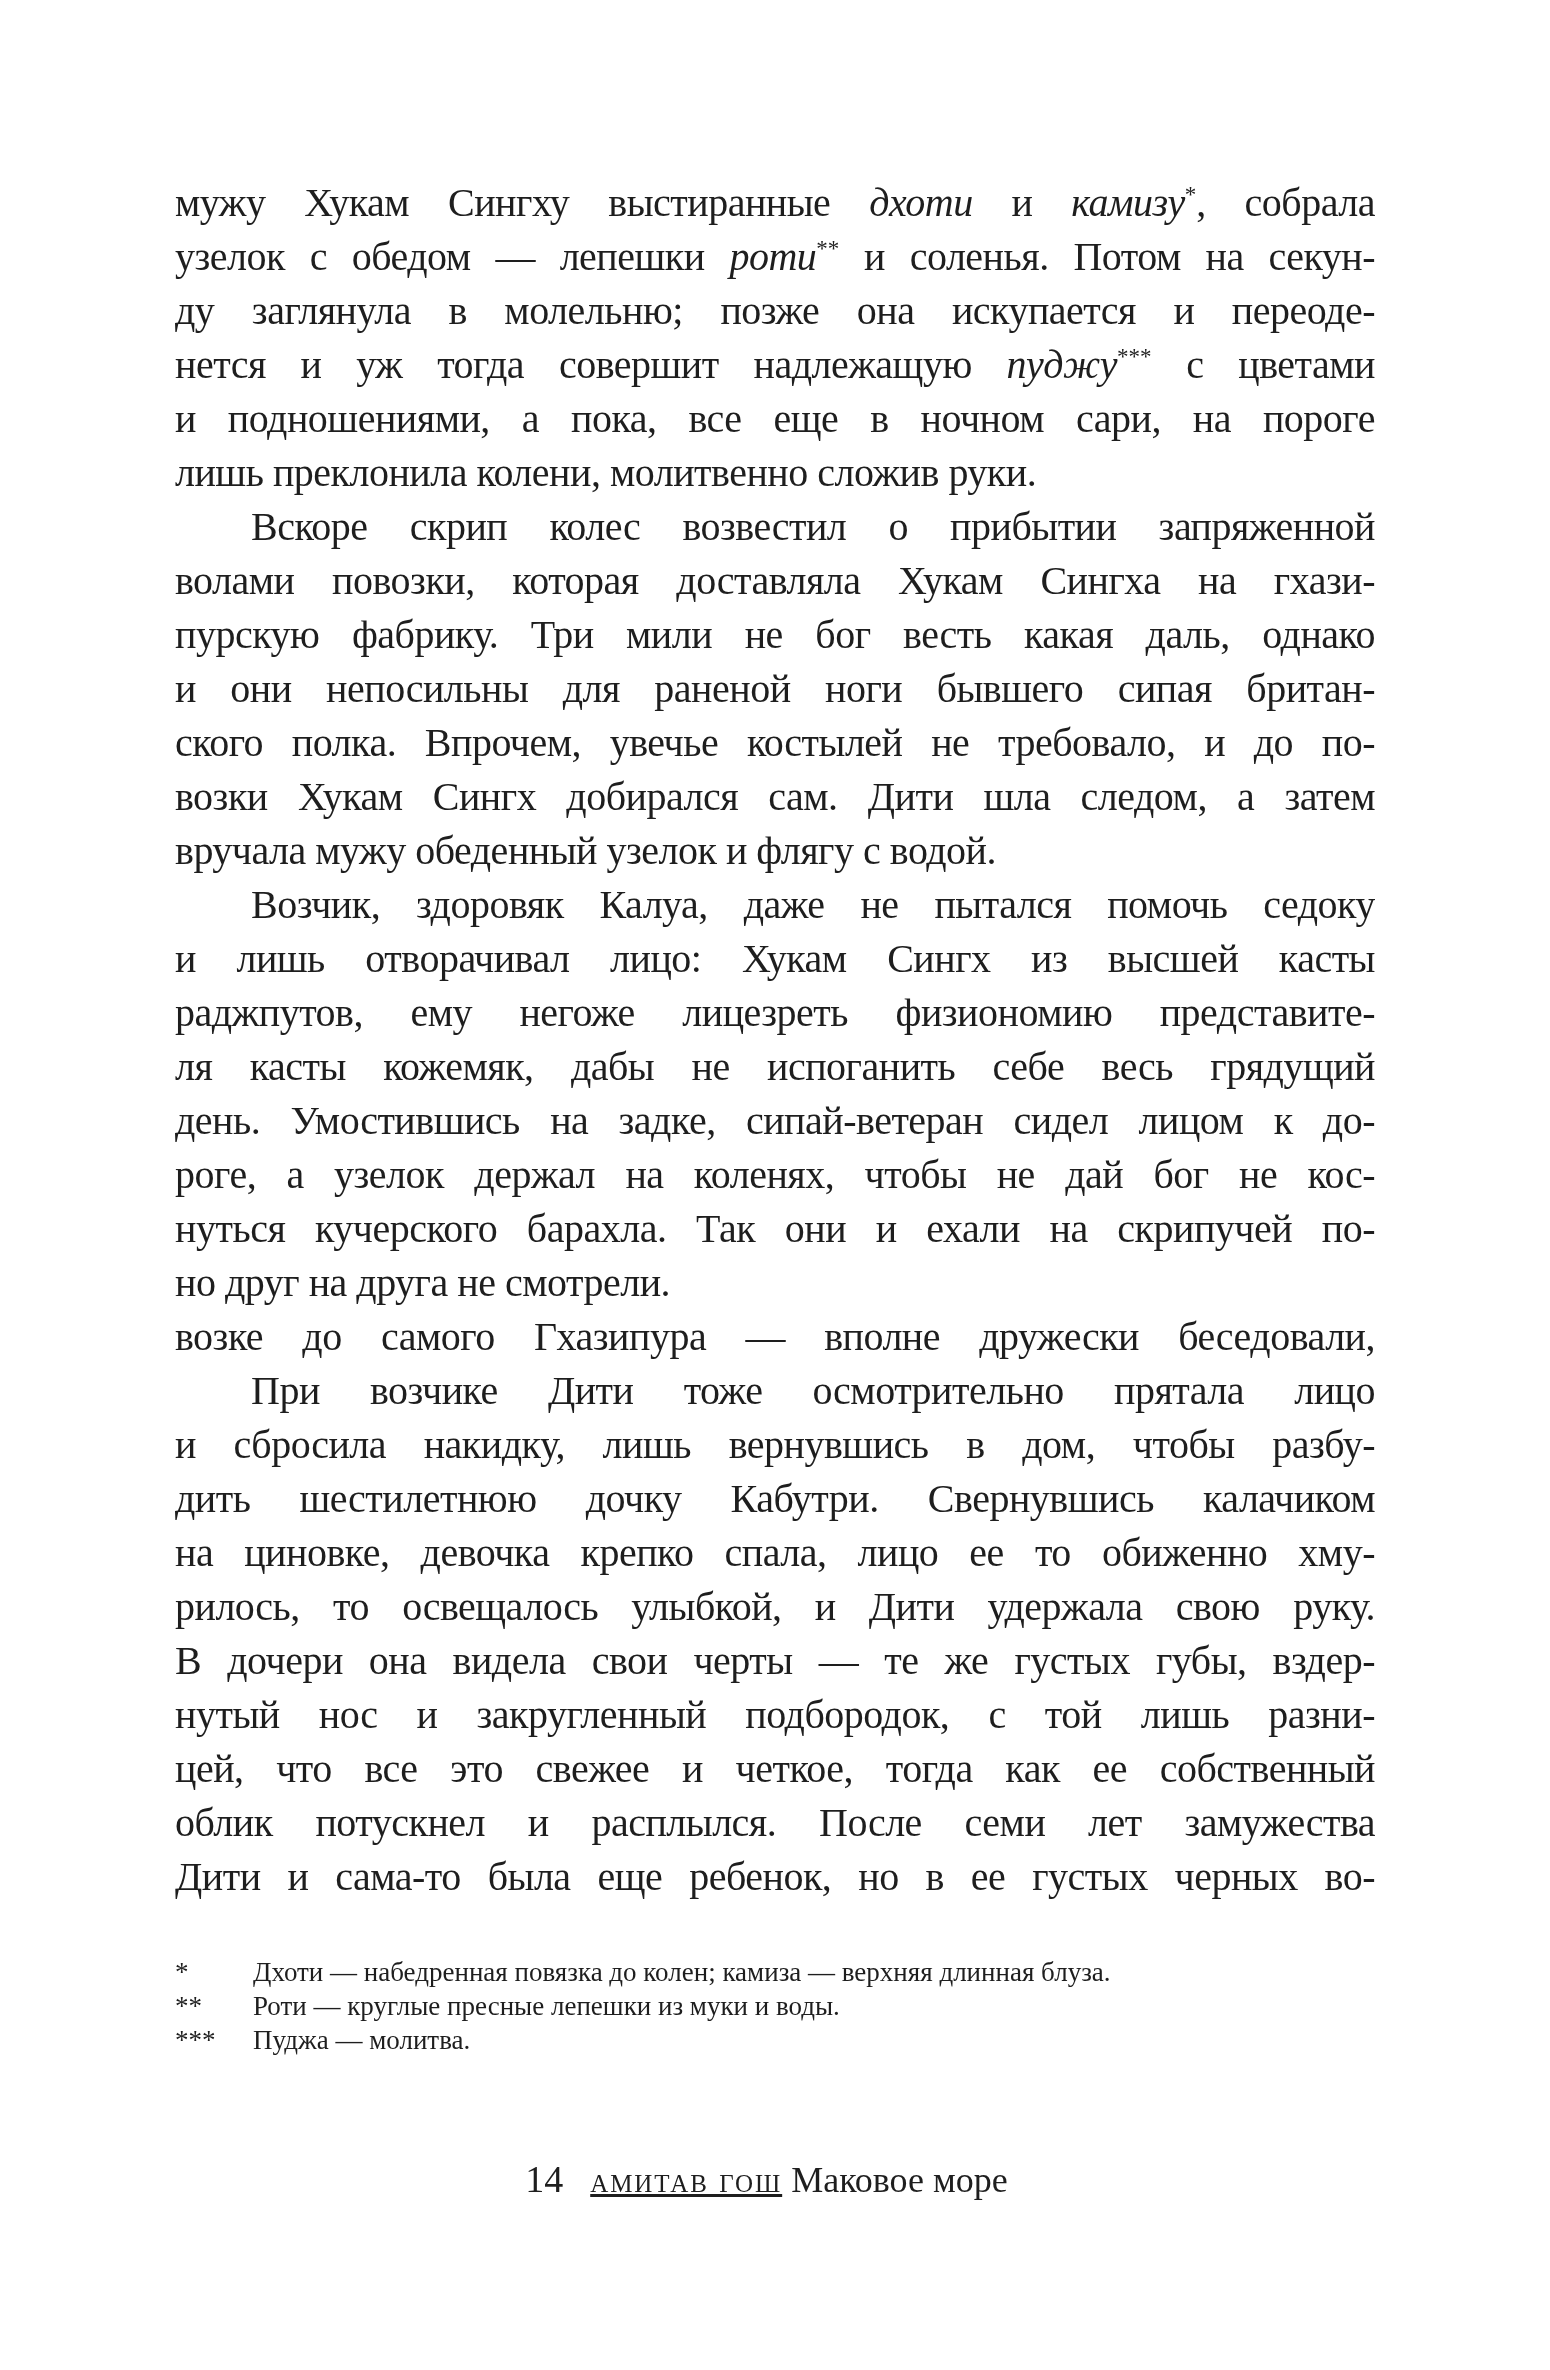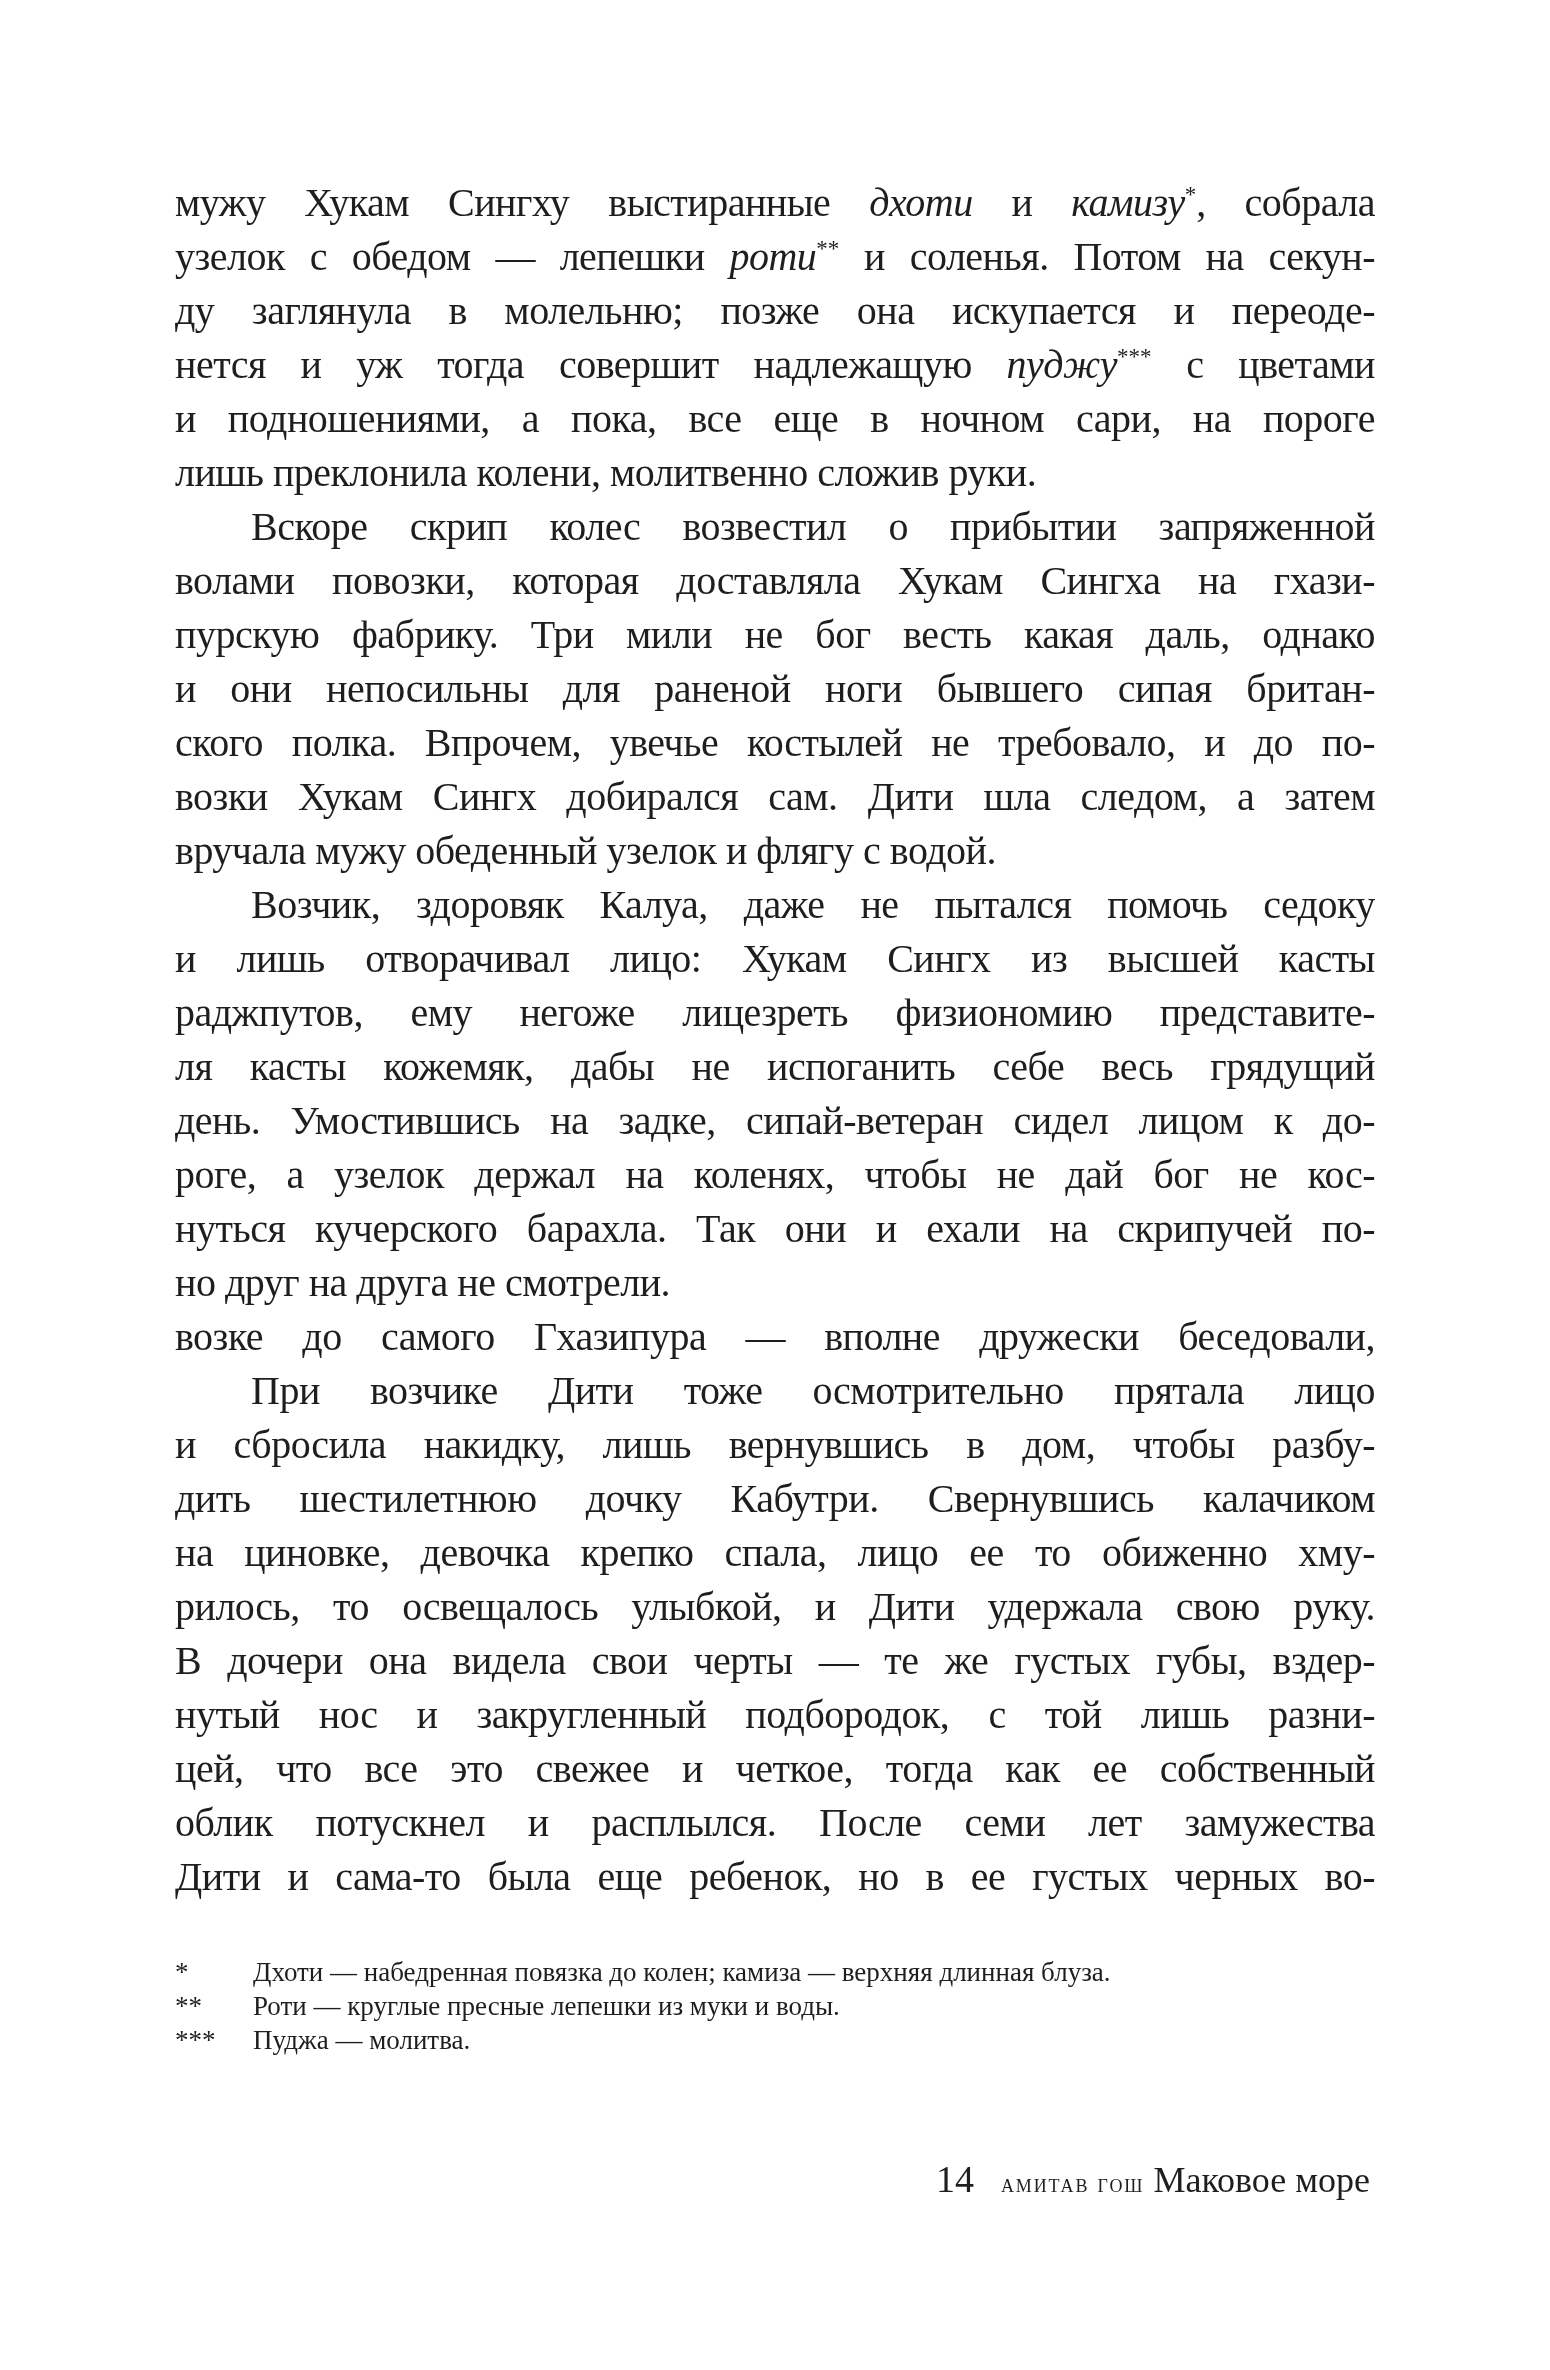--- a/index.html
+++ b/index.html
@@ -46,32 +46,33 @@
     font-size: 27px;
     line-height: 34px;
   }
   .fn-row { display: flex; align-items: baseline; }
   .fn-marker { flex: 0 0 78px; }
   .fn-text { flex: 1 1 auto; }
 
   
   .footer {
     position: absolute;
-    left: 175px; right: 180px; top: 2157px;
+    left: 175px; right: 192px; top: 2157px;
     display: flex;
-    justify-content: flex-end;
+    justify-content: center;
     align-items: baseline;
     gap: 27px;
   }
   .page-num { font-size: 38px; }
   .running { font-size: 36px; white-space: nowrap; }
   .running .author {
     font-variant: small-caps;
     letter-spacing: 1.9px;
-    font-size: 25px;
+    font-size: 35px;
+    text-decoration: underline;
   }
 </style>
 </head>
 <body>
 
 <div class="page">
 
   <div class="body-text">
       <div class="paragraph">
         <div class="line"><span>мужу Хукам Сингху выстиранные </span><span class="it">дхоти</span><span> и </span><span class="it">камизу</span><span class="sup">*</span><span>, собрала</span></div>

